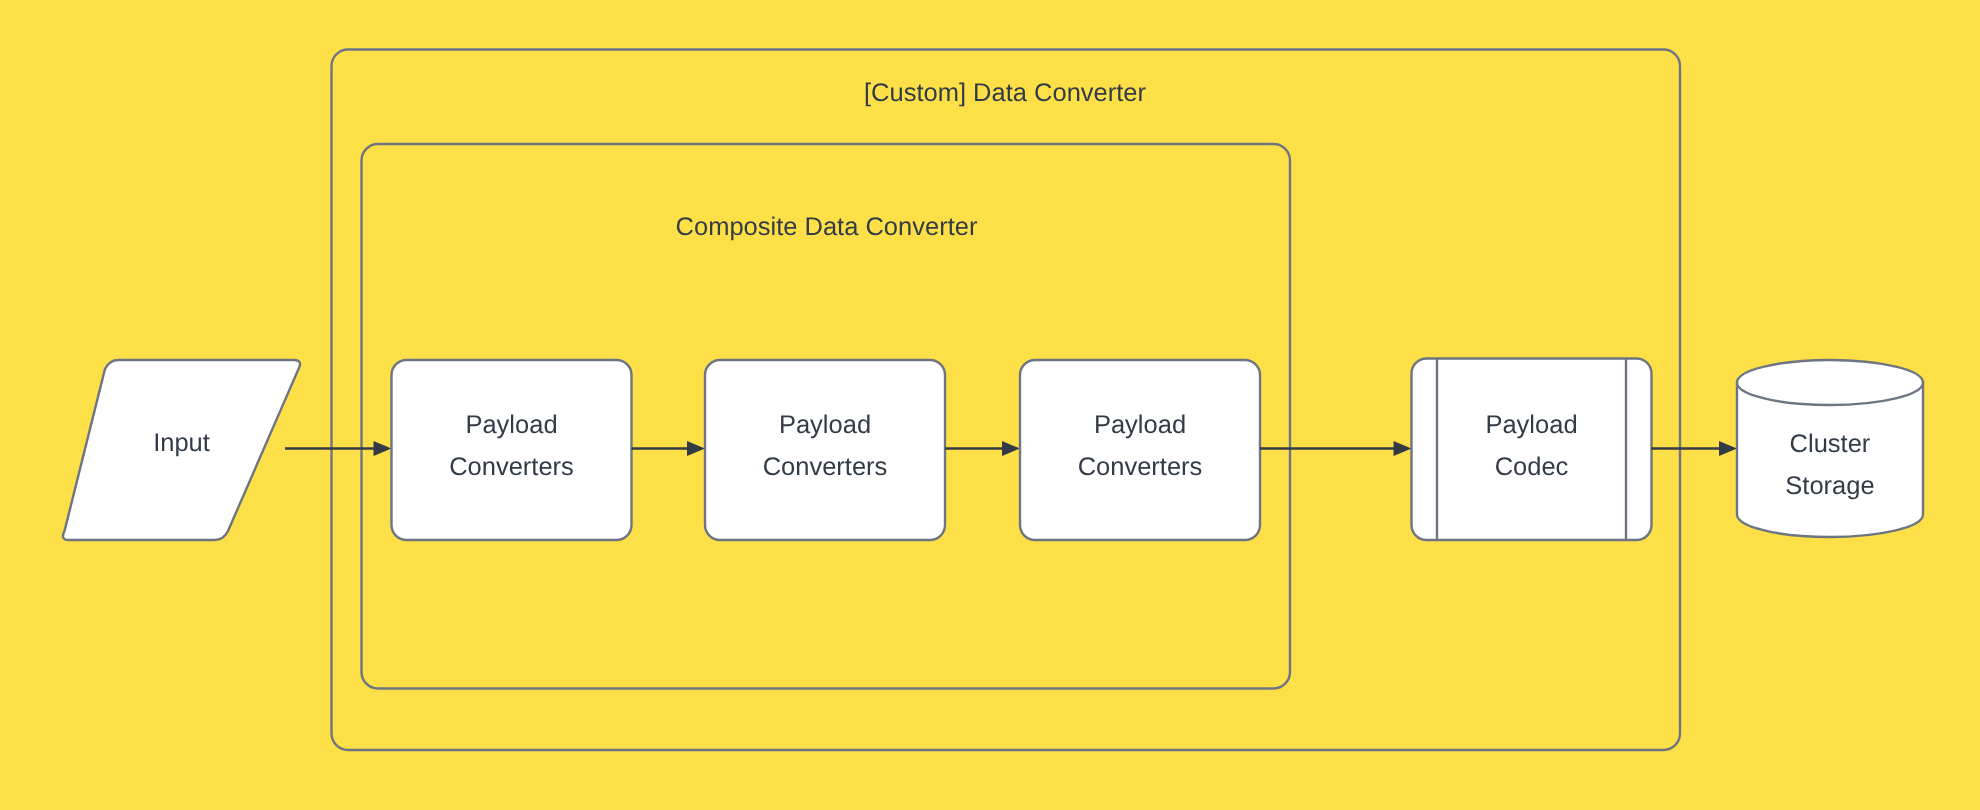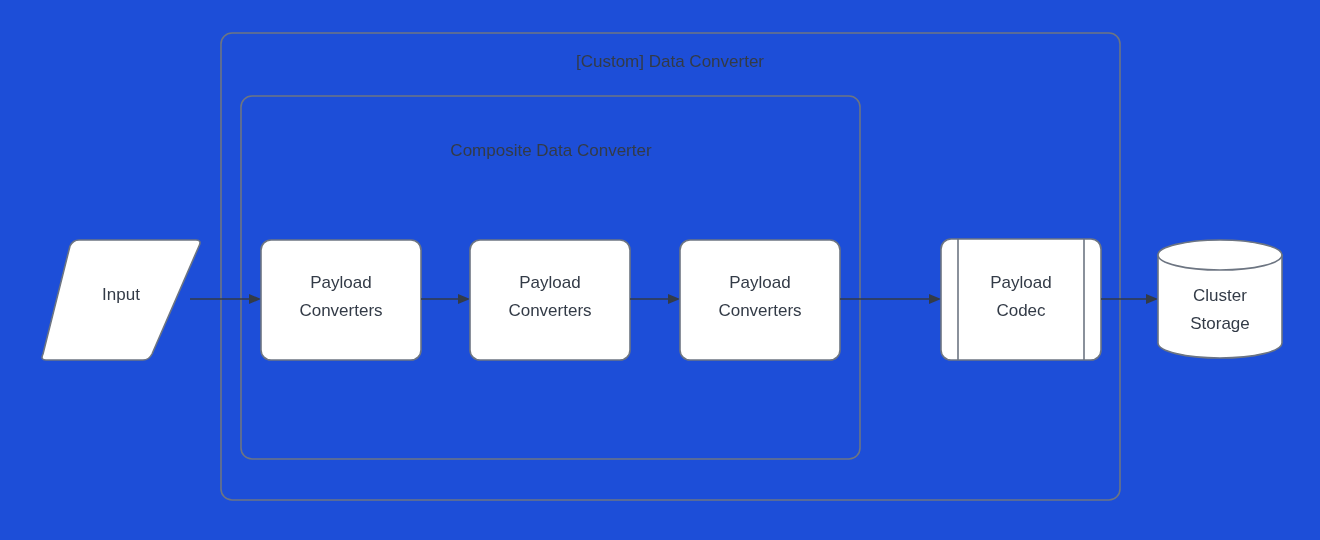--- a/index.html
+++ b/index.html
@@ -11,21 +11,21 @@
   body {
     width: 1320px;
     height: 540px;
     font-family: "Liberation Sans", "DejaVu Sans", sans-serif;
     overflow: hidden;
   }
   #diagram-root {
     position: relative;
     width: 1320px;
     height: 540px;
-    background: #1d4ed8;
+    background: #fde047;
   }
   #diagram-svg {
     position: absolute;
     top: 0;
     left: 0;
     width: 1320px;
     height: 540px;
   }
   .shape-stroke {
     fill: #ffffff;

